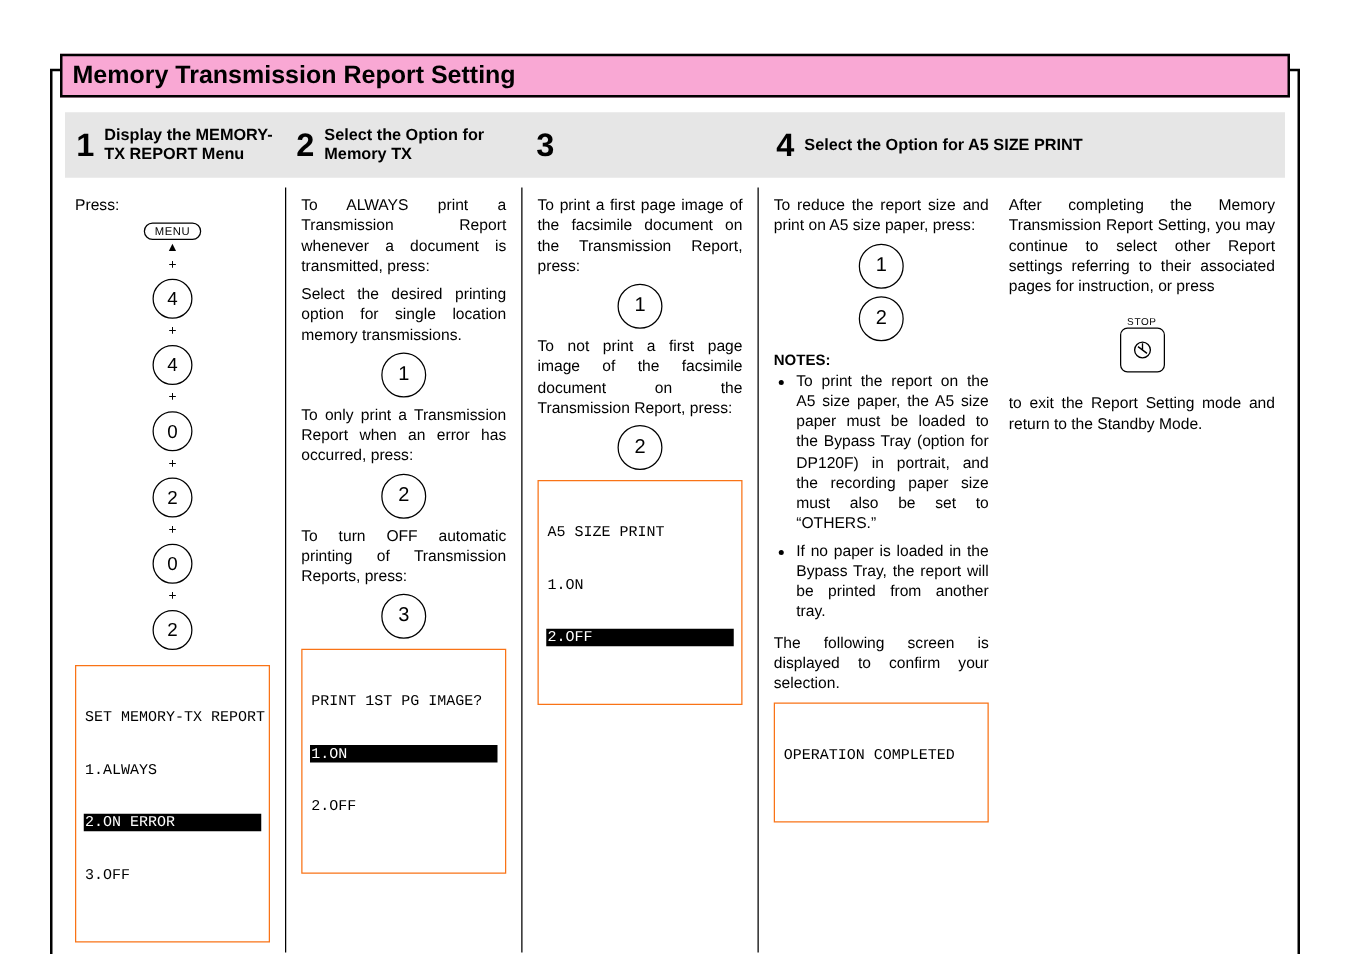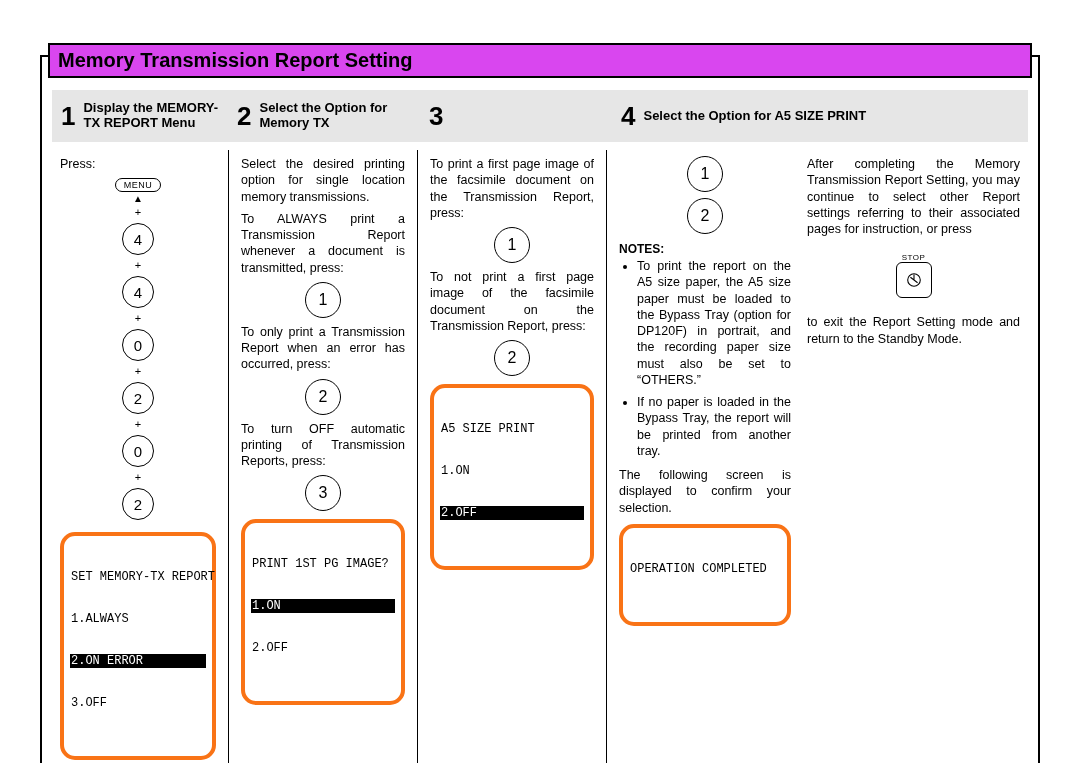--- a/index.html
+++ b/index.html
@@ -16,21 +16,21 @@
     width: 1000px;
     margin: 55px 40px 20px 40px;
     border: 2px solid #000;
     padding: 4px 10px 10px 10px;
     box-sizing: border-box;
   }
   .title-bar {
     border: 2px solid #000;
     padding: 4px 8px;
     margin: -18px -4px 12px -4px;
-    background: #d946ef;
+    background: #f9a8d4;
   }
   .title-bar h1 {
     margin: 0;
     font-size: 20px;
     font-weight: bold;
   }
   .steps-row {
     display: flex;
     gap: 0;
     margin-bottom: 8px;
@@ -106,22 +106,22 @@
     align-items: center;
     justify-content: center;
     font-size: 15px;
     margin: 2px auto;
     font-family: Arial, sans-serif;
   }
   .keycircle.big {
     width: 34px; height: 34px; font-size: 16px;
   }
   .lcd {
-    border: 4px solid #f97316;
-    border-radius: 15px;
+    border: 1px solid #f97316;
+    border-radius: 0;
     padding: 6px 6px 18px 6px;
     font-family: "Courier New", monospace;
     font-size: 12px;
     margin: 8px 0;
     min-height: 48px;
     white-space: pre;
   }
   .lcd .sel {
     background: #000;
     color: #fff;
@@ -213,22 +213,22 @@
         <span class="line">SET MEMORY-TX REPORT</span>
         <span class="line">1.ALWAYS</span>
         <span class="sel">2.ON ERROR</span>
         <span class="line">3.OFF</span>
       </div>
     </div>
 
     <div class="vr"></div>
 
     <div class="col" style="width:180px">
+      <p>To ALWAYS print a Transmission Report whenever a document is transmitted, press:</p>
       <p>Select the desired printing option for single location memory transmissions.</p>
-      <p>To ALWAYS print a Transmission Report whenever a document is transmitted, press:</p>
       <div class="center-block">
           <span class="keycircle big">1</span>
         </div>
       <p>To only print a Transmission Report when an error has occurred, press:</p>
       <div class="center-block">
           <span class="keycircle big">2</span>
         </div>
       <p>To turn OFF automatic printing of Transmission Reports, press:</p>
       <div class="center-block">
           <span class="keycircle big">3</span>
@@ -254,20 +254,21 @@
       <div class="lcd">
         <span class="line">A5 SIZE PRINT</span>
         <span class="line">1.ON</span>
         <span class="sel">2.OFF</span>
       </div>
     </div>
 
     <div class="vr"></div>
 
     <div class="col" style="width:188px">
+      <p>To reduce the report size and print on A5 size paper, press:</p>
       <div class="center-block">
           <span class="keycircle big">1</span>
         </div>
       <div class="center-block">
           <span class="keycircle big">2</span>
         </div>
       <div class="notes-h">NOTES:</div>
       <ul class="notes">
         <li>To print the report on the A5 size paper, the A5 size paper must be loaded to the Bypass Tray (option for DP120F) in portrait, and the recording paper size must also be set to “OTHERS.”</li>
         <li>If no paper is loaded in the Bypass Tray, the report will be printed from another tray.</li>

